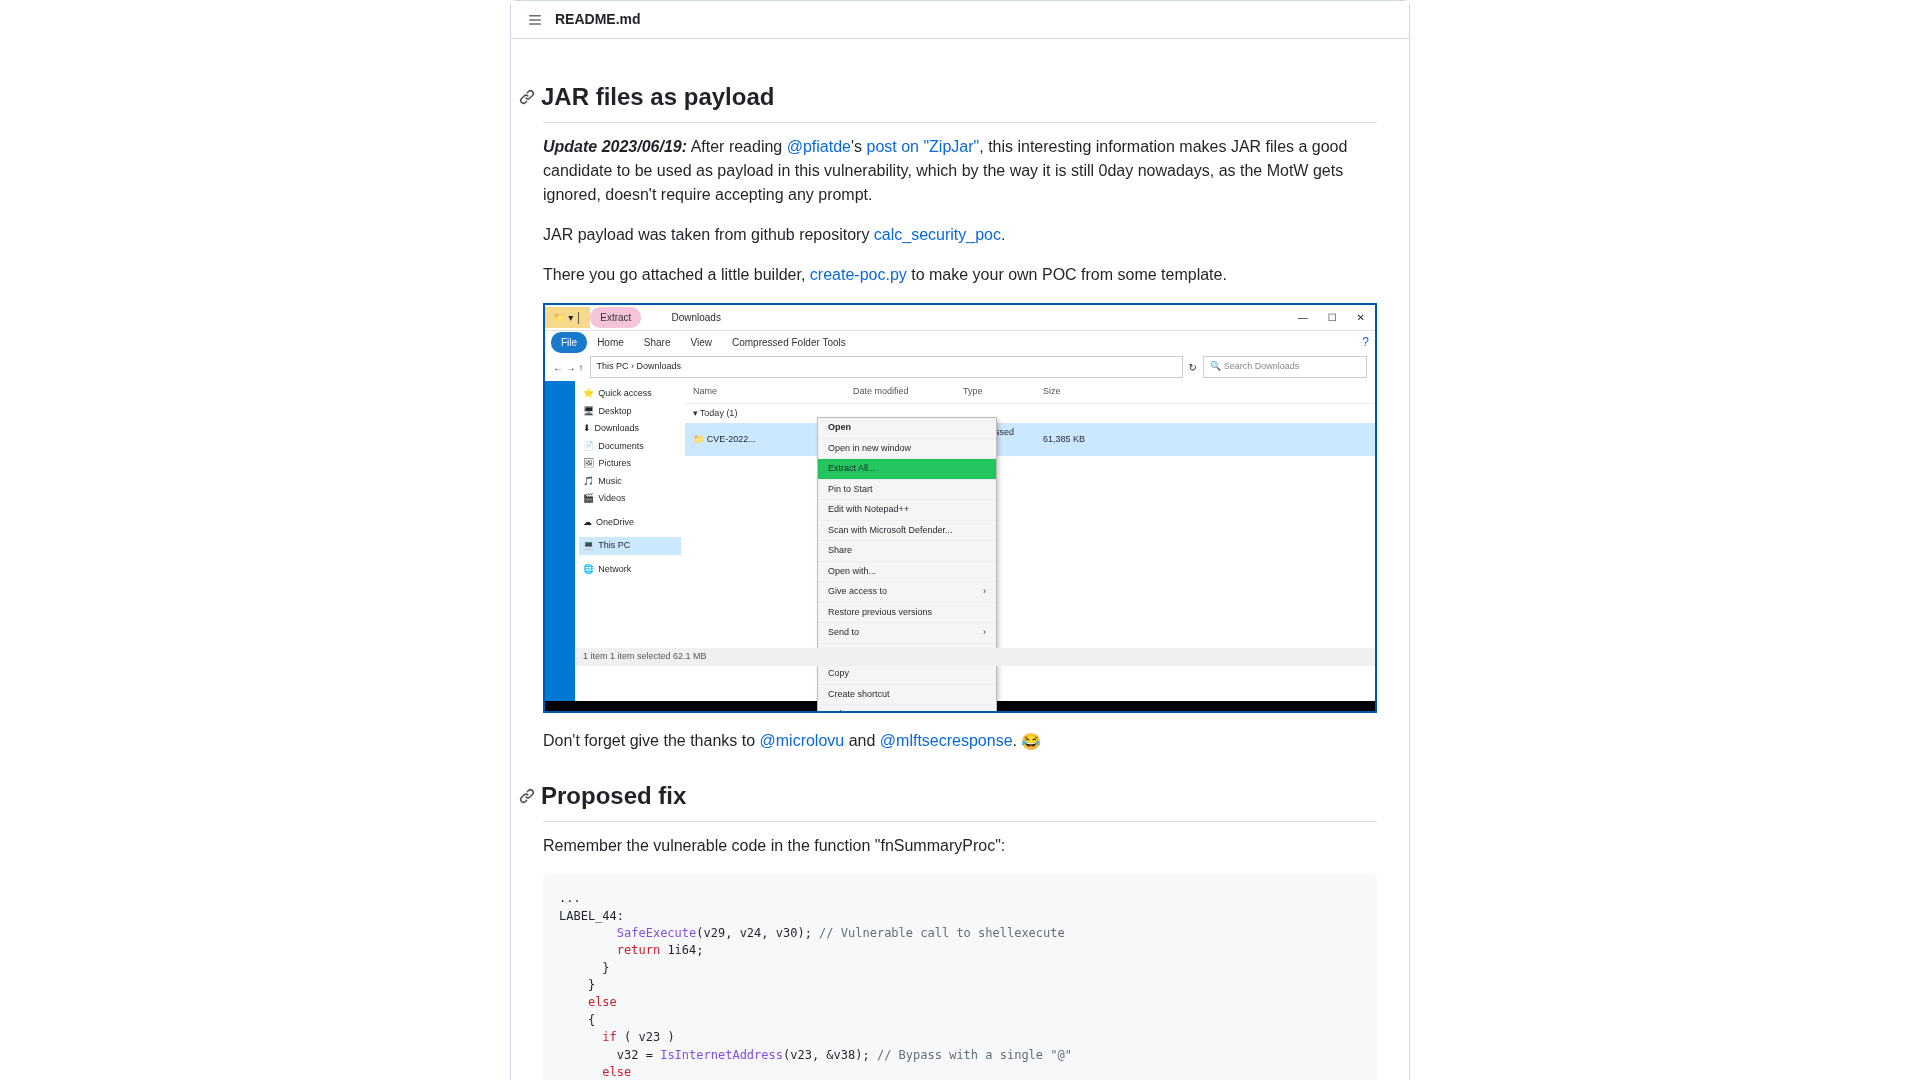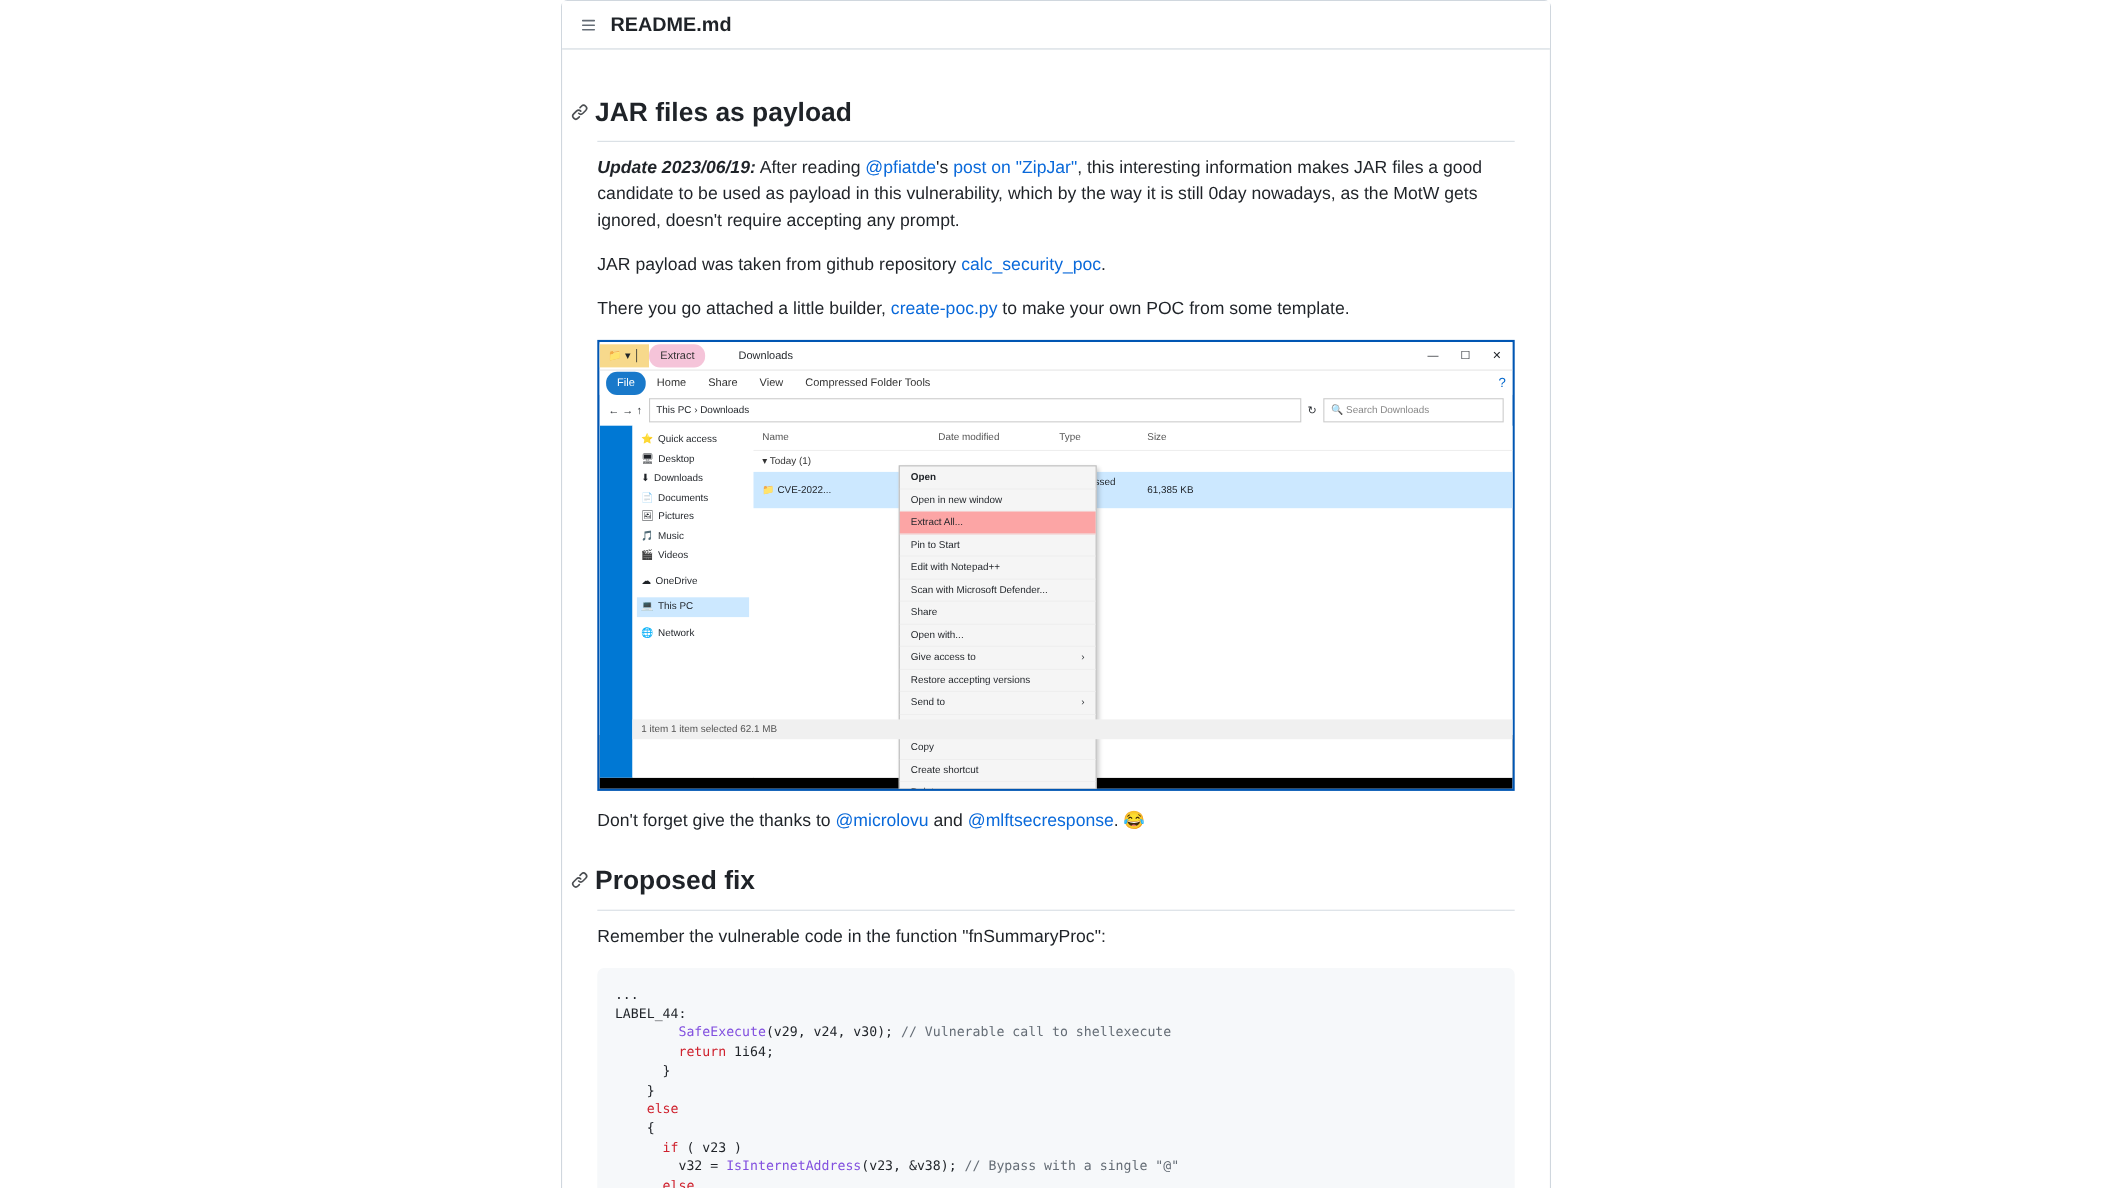--- a/index.html
+++ b/index.html
@@ -28,21 +28,21 @@
       border-bottom: 1px solid #d0d7de;
       background: #ffffff;
     }
     .toc-icon {
       margin-right: 12px;
       color: #656d76;
       display: flex;
       align-items: center;
     }
     .readme-title {
-      font-size: 18px;
+      font-size: 14px;
       font-weight: 600;
       color: #1f2328;
     }
     .markdown-body {
       padding: 16px 32px 32px;
     }
     h2 {
       font-size: 1.5em;
       font-weight: 600;
       padding-bottom: 0.3em;
@@ -195,21 +195,21 @@
       background: #f5f5f5;
       border: 1px solid #bbb;
       box-shadow: 2px 2px 4px rgba(0,0,0,0.2);
       font-size: 9px;
     }
     .context-item {
       padding: 3px 10px;
       border-bottom: 1px solid #eee;
     }
     .context-item.bold { font-weight: 600; }
-    .context-item.highlighted { background: #fca5a5; }
+    .context-item.highlighted { background: #22c55e; }
     .context-item.has-arrow::after {
       content: "›";
       float: right;
     }
     .statusbar {
       position: absolute;
       bottom: 45px;
       left: 30px;
       right: 0;
       height: 18px;
@@ -327,21 +327,21 @@
             <div class="context-menu">
               <div class="context-item bold">Open</div>
               <div class="context-item">Open in new window</div>
               <div class="context-item highlighted">Extract All...</div>
               <div class="context-item">Pin to Start</div>
               <div class="context-item">Edit with Notepad++</div>
               <div class="context-item">Scan with Microsoft Defender...</div>
               <div class="context-item">Share</div>
               <div class="context-item">Open with...</div>
               <div class="context-item has-arrow">Give access to</div>
-              <div class="context-item">Restore accepting versions</div>
+              <div class="context-item">Restore previous versions</div>
               <div class="context-item has-arrow">Send to</div>
               <div class="context-item">Cut</div>
               <div class="context-item">Copy</div>
               <div class="context-item">Create shortcut</div>
               <div class="context-item">Delete</div>
 
             </div>
           </div>
         </div>
         <div class="statusbar">1 item    1 item selected  62.1 MB</div>

